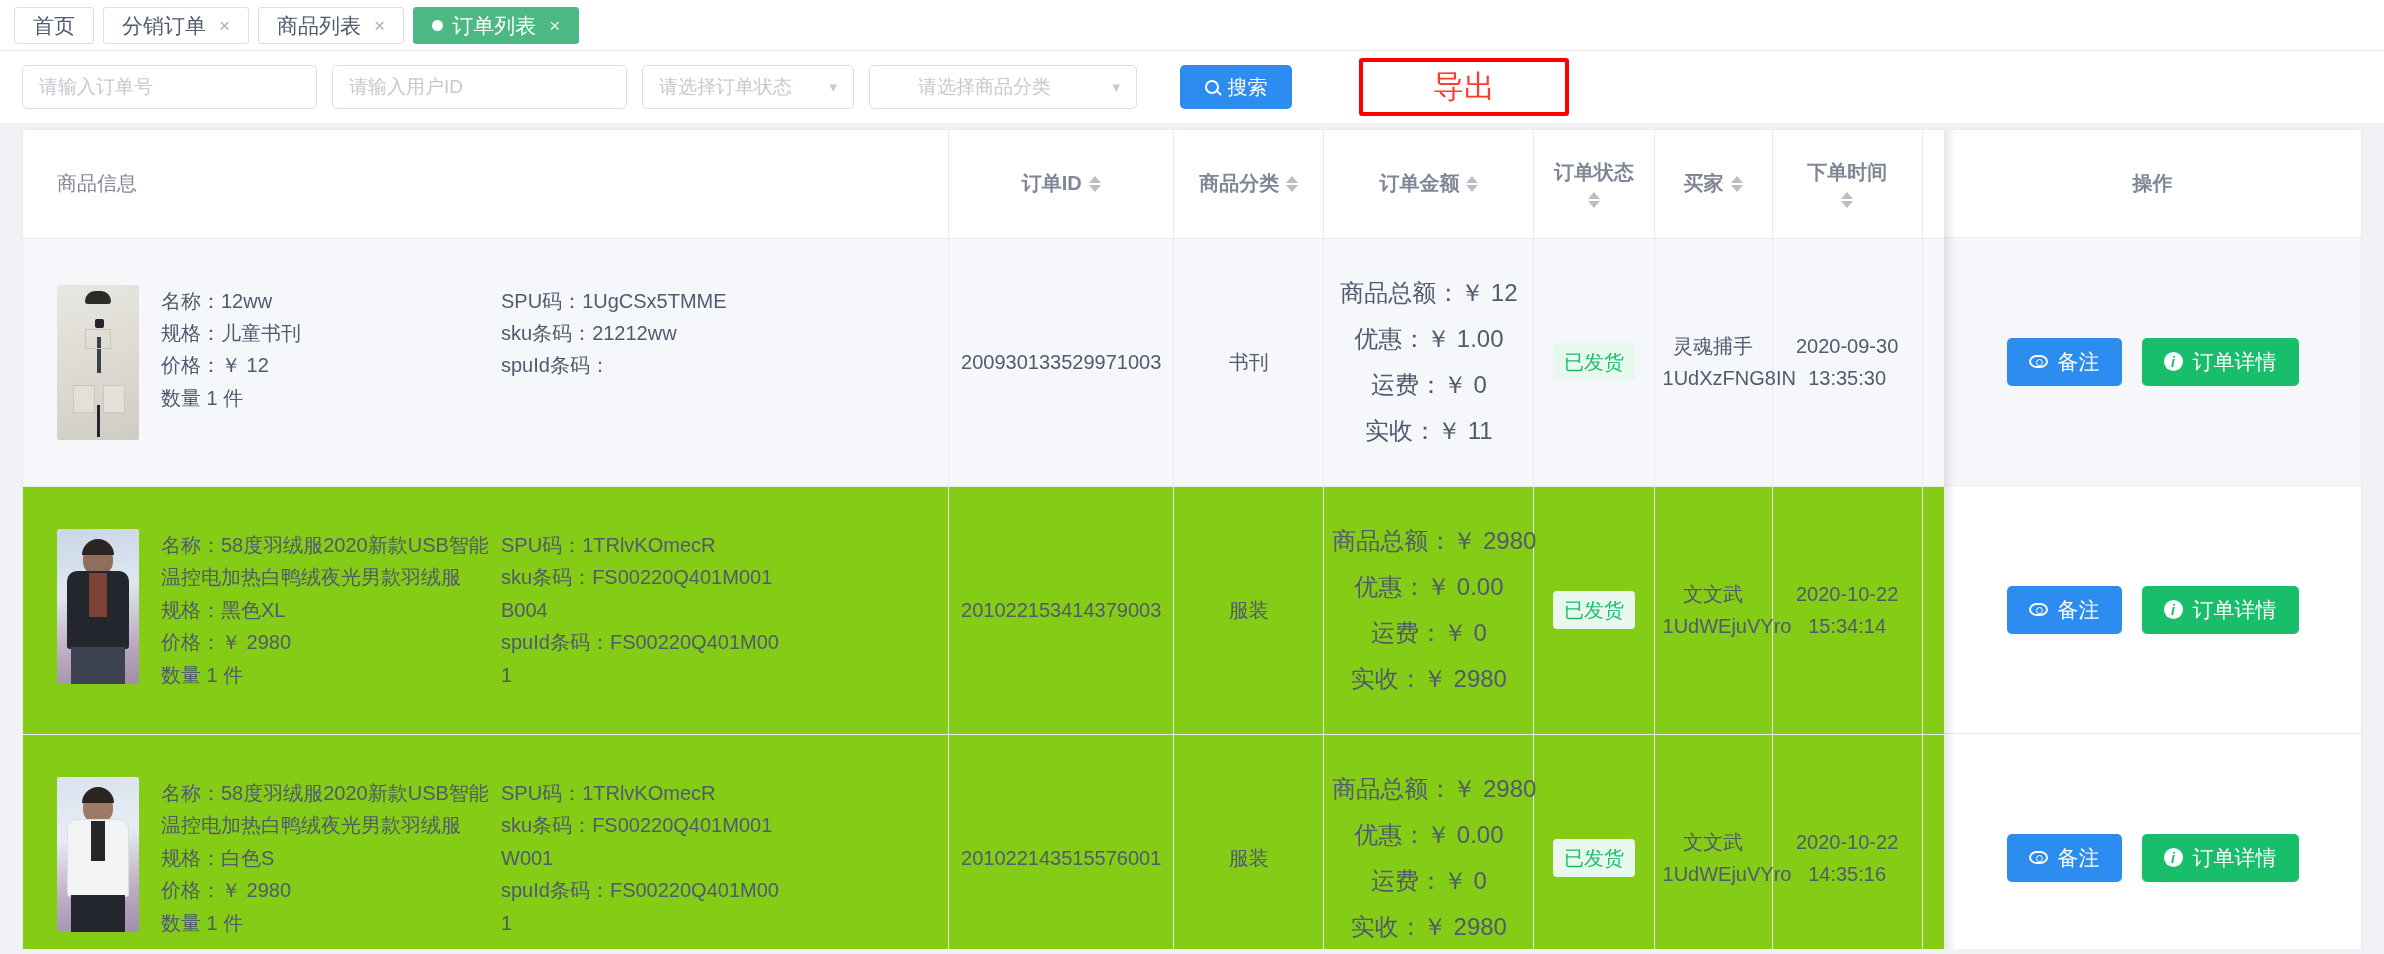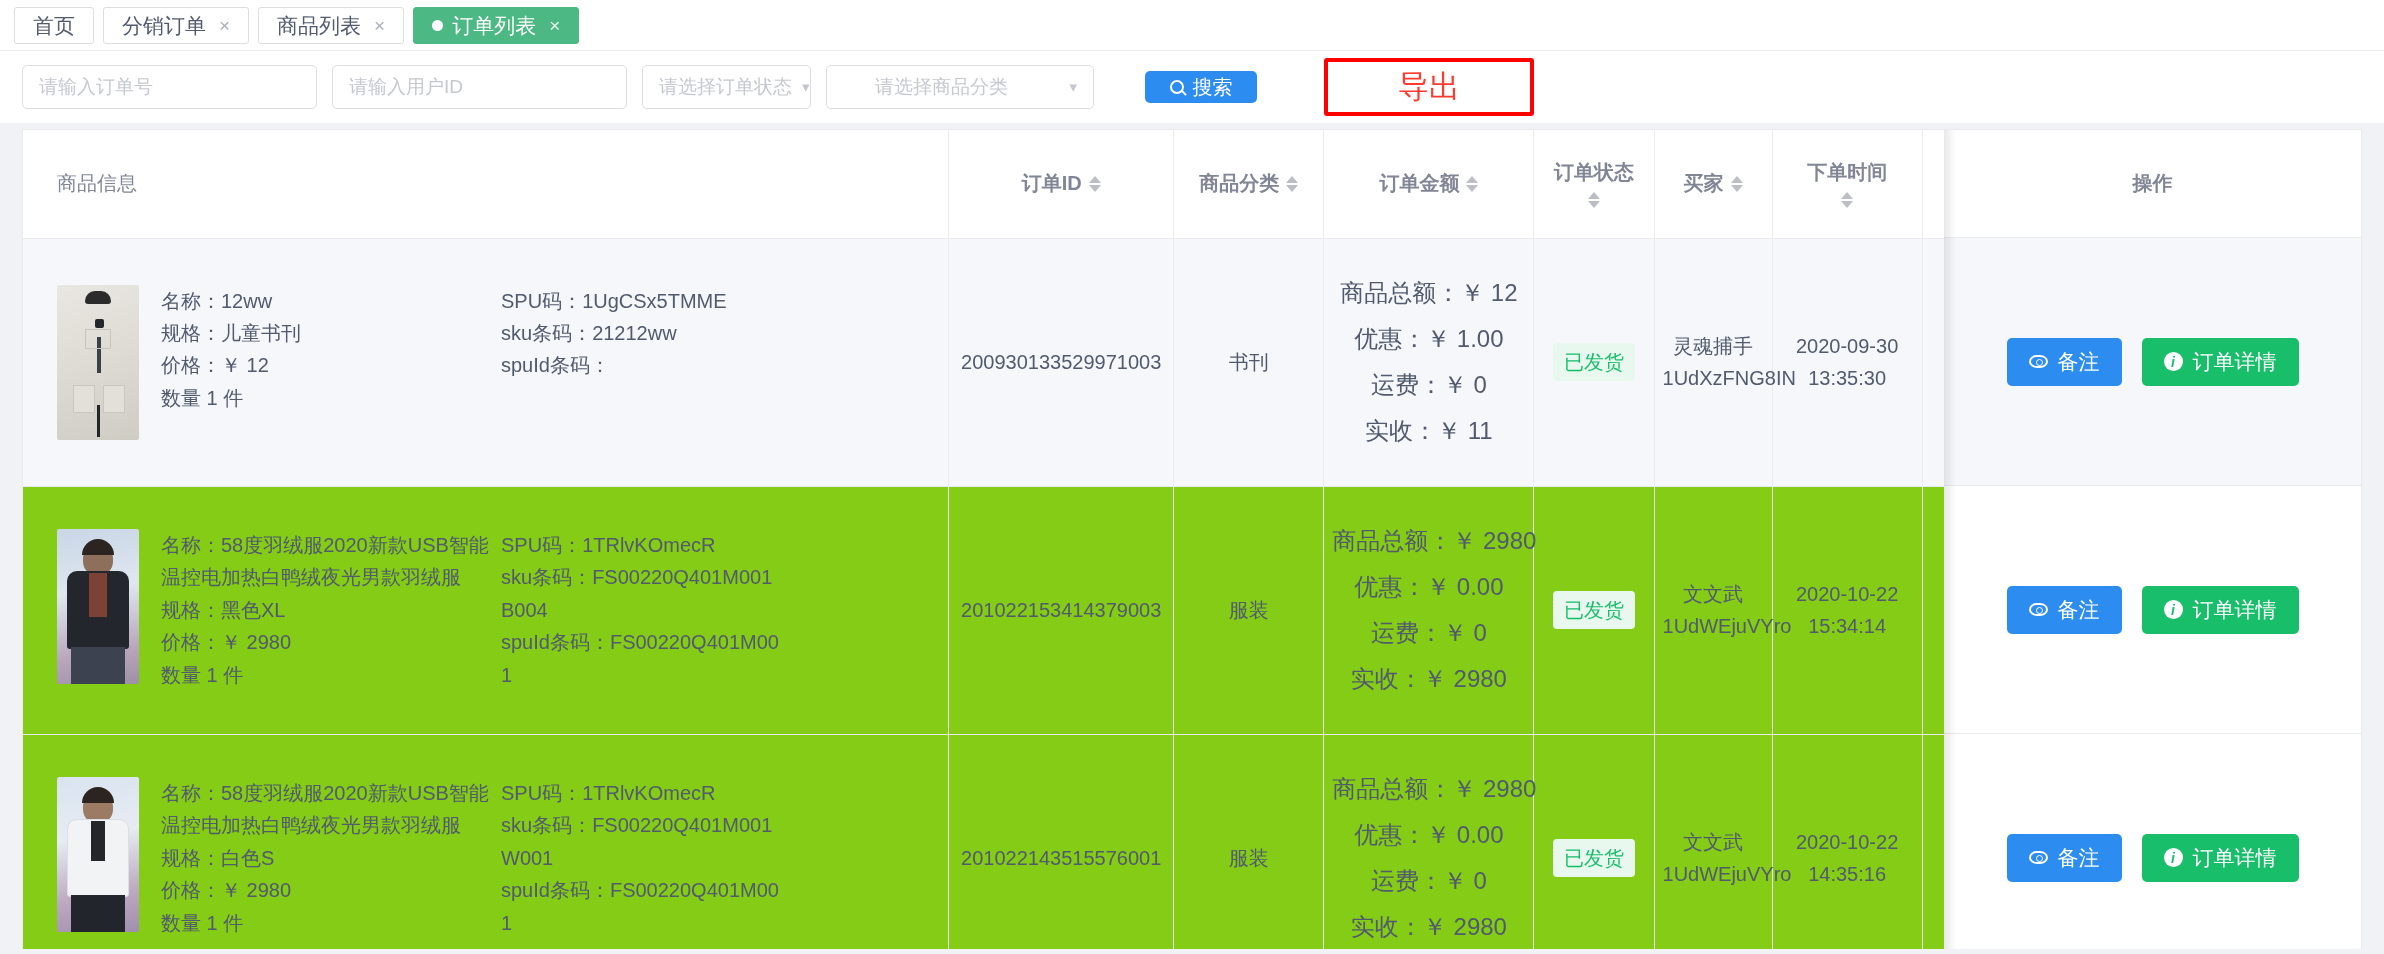--- a/index.html
+++ b/index.html
@@ -72,21 +72,21 @@
     display: flex;
     align-items: center;
     padding: 0 16px;
     font-size: 19px;
     color: #c5c8ce;
     white-space: nowrap;
     cursor: text;
   }
   .fld.w-order  { width: 295px; }
   .fld.w-uid    { width: 295px; }
-  .fld.w-sel    { width: 169px; justify-content: space-between; cursor: pointer; }
+  .fld.w-sel    { width: 212px; justify-content: space-between; cursor: pointer; }
   .fld.w-sel2   { width: 268px; justify-content: space-between; cursor: pointer; padding-left: 48px; }
   .fld.w-date   { width: 462px; gap: 0; cursor: pointer; }
   .caret {
     color: #c5c8ce;
     font-size: 15px;
     margin-left: 10px;
   }
   .clock-ic {
     width: 21px; height: 21px;
     border: 1.6px solid #c5c8ce;
@@ -98,34 +98,34 @@
   .clock-ic::before, .clock-ic::after {
     content: ""; position: absolute; background: #c5c8ce;
   }
   .clock-ic::before { width: 1.6px; height: 6px; left: 8.2px; top: 3.6px; }
   .clock-ic::after  { width: 5px; height: 1.6px; left: 8.2px; top: 8.3px; }
   .date-start { width: 150px; text-align: center; }
   .date-dash  { width: 40px; text-align: center; color: #808695; }
   .date-end   { width: 150px; text-align: center; }
 
   .btn-search {
-    height: 32px;
+    height: 44px;
     min-width: 112px;
     background: #2d8cf0;
     color: #fff;
     border: none;
     border-radius: 5px;
     font-size: 20px;
     display: flex;
     align-items: center;
     justify-content: center;
     gap: 9px;
     padding: 0 20px;
     cursor: pointer;
-    margin-left: 36px;
+    margin-left: 28px;
   }
   .mag {
     width: 14px; height: 14px;
     border: 2px solid #fff;
     border-radius: 50%;
     position: relative;
     display: inline-block;
   }
   .mag::after {
     content: ""; position: absolute;

